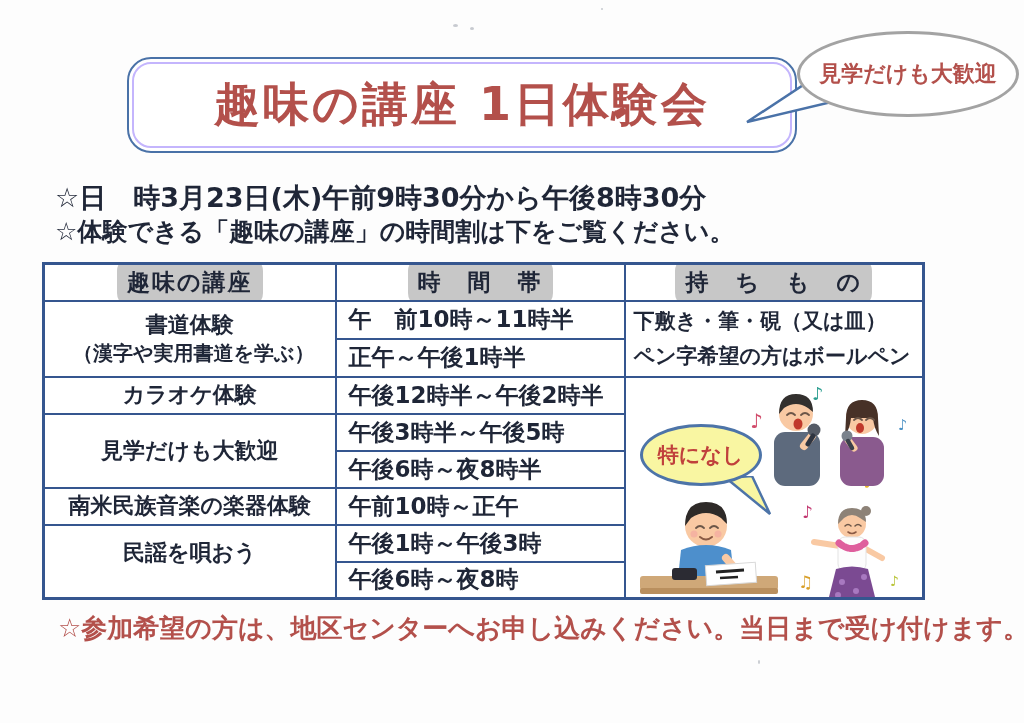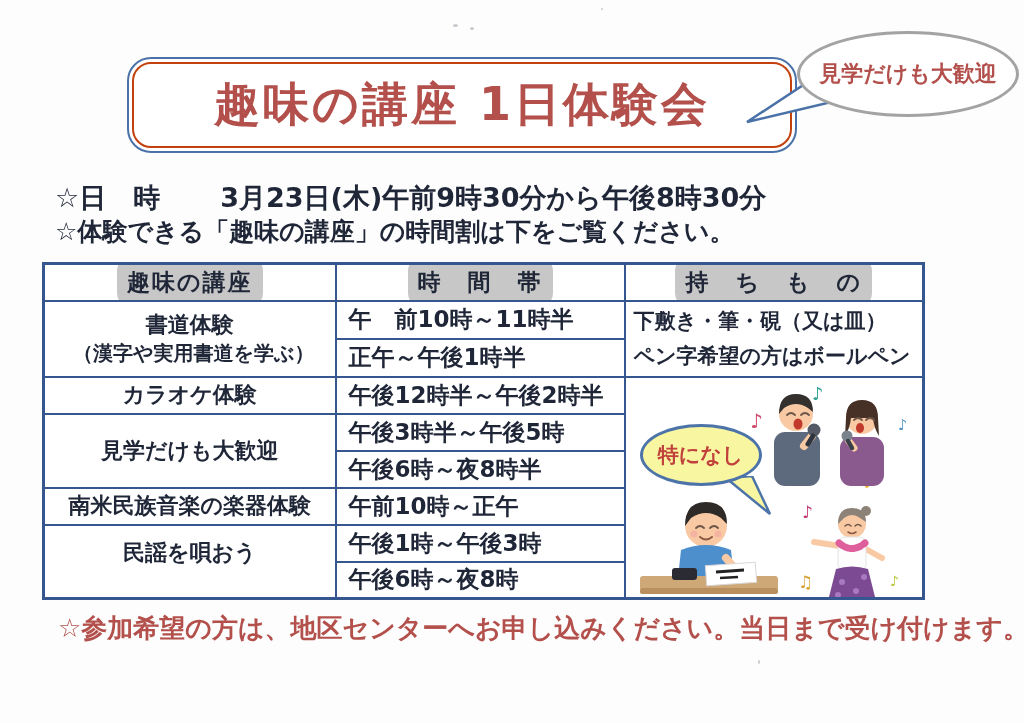--- a/index.html
+++ b/index.html
@@ -10,40 +10,40 @@
   }
   .abs{position:absolute;}
 
   
   .title-box{
     left:127px;top:57px;width:660px;height:86px;
     border:2px solid #4a72a8;border-radius:24px;padding:3px;background:#fff;
     z-index:1;
   }
   .title-inner{
-    width:100%;height:100%;border:2px solid #c2410c;border-radius:19px;
+    width:100%;height:100%;border:2px solid #c4b5fd;border-radius:19px;
     display:flex;align-items:center;justify-content:center;box-sizing:border-box;
   }
   .page-title{
     margin:0;font-size:46px;font-weight:bold;color:#b3504b;letter-spacing:3px;
     white-space:nowrap;
   }
 
   
   .balloon-top{
     left:797px;top:31px;width:222px;height:86px;background:#fff;
     border:3px solid #a3a3a3;border-radius:50%;
     display:flex;align-items:center;justify-content:center;z-index:3;box-sizing:border-box;
   }
   .balloon-top span{color:#b3504b;font-size:22px;font-weight:bold;white-space:nowrap;}
   .balloon-top-tail{left:745px;top:70px;z-index:2;}
 
   
   .line1{left:55px;top:180px;font-size:27px;font-weight:bold;white-space:nowrap;}
-  .line1 .val{margin-left:60px;}
+  .line1 .val{}
   .line2{left:55px;top:215px;font-size:25px;font-weight:bold;white-space:nowrap;}
 
   
   table.schedule{
     position:absolute;left:42px;top:262px;width:880px;
     border-collapse:collapse;table-layout:fixed;
     border:3px solid #35568f;background:#fff;
   }
   .schedule col.c1{width:292px;} .schedule col.c2{width:289px;} .schedule col.c3{width:299px;}
   .schedule th,.schedule td{border:2px solid #35568f;overflow:hidden;}

